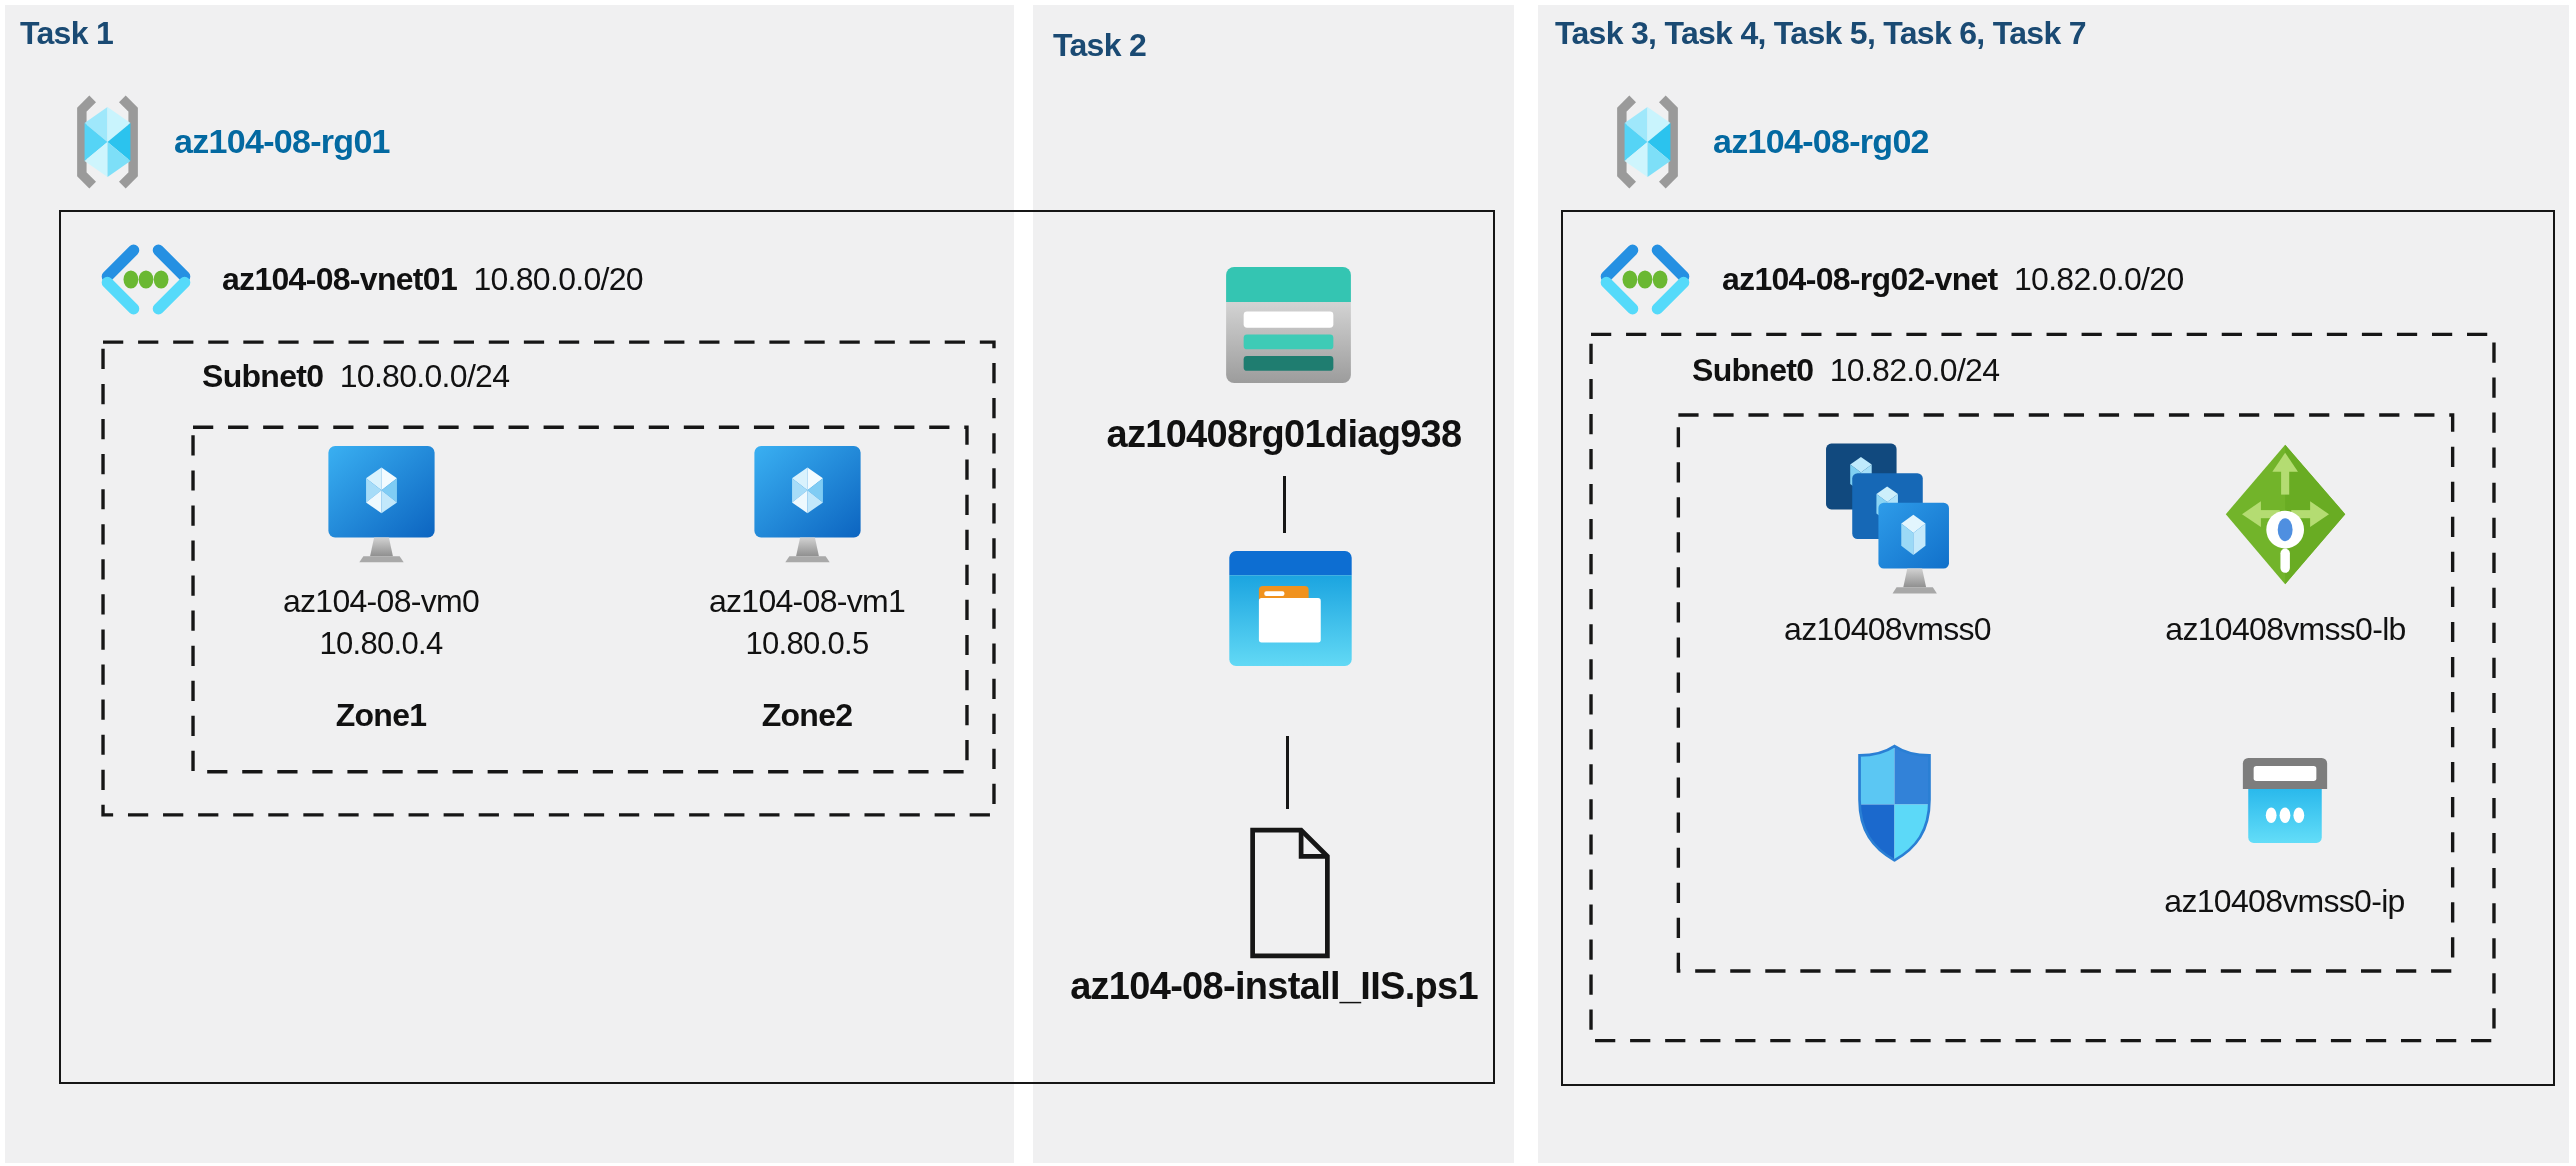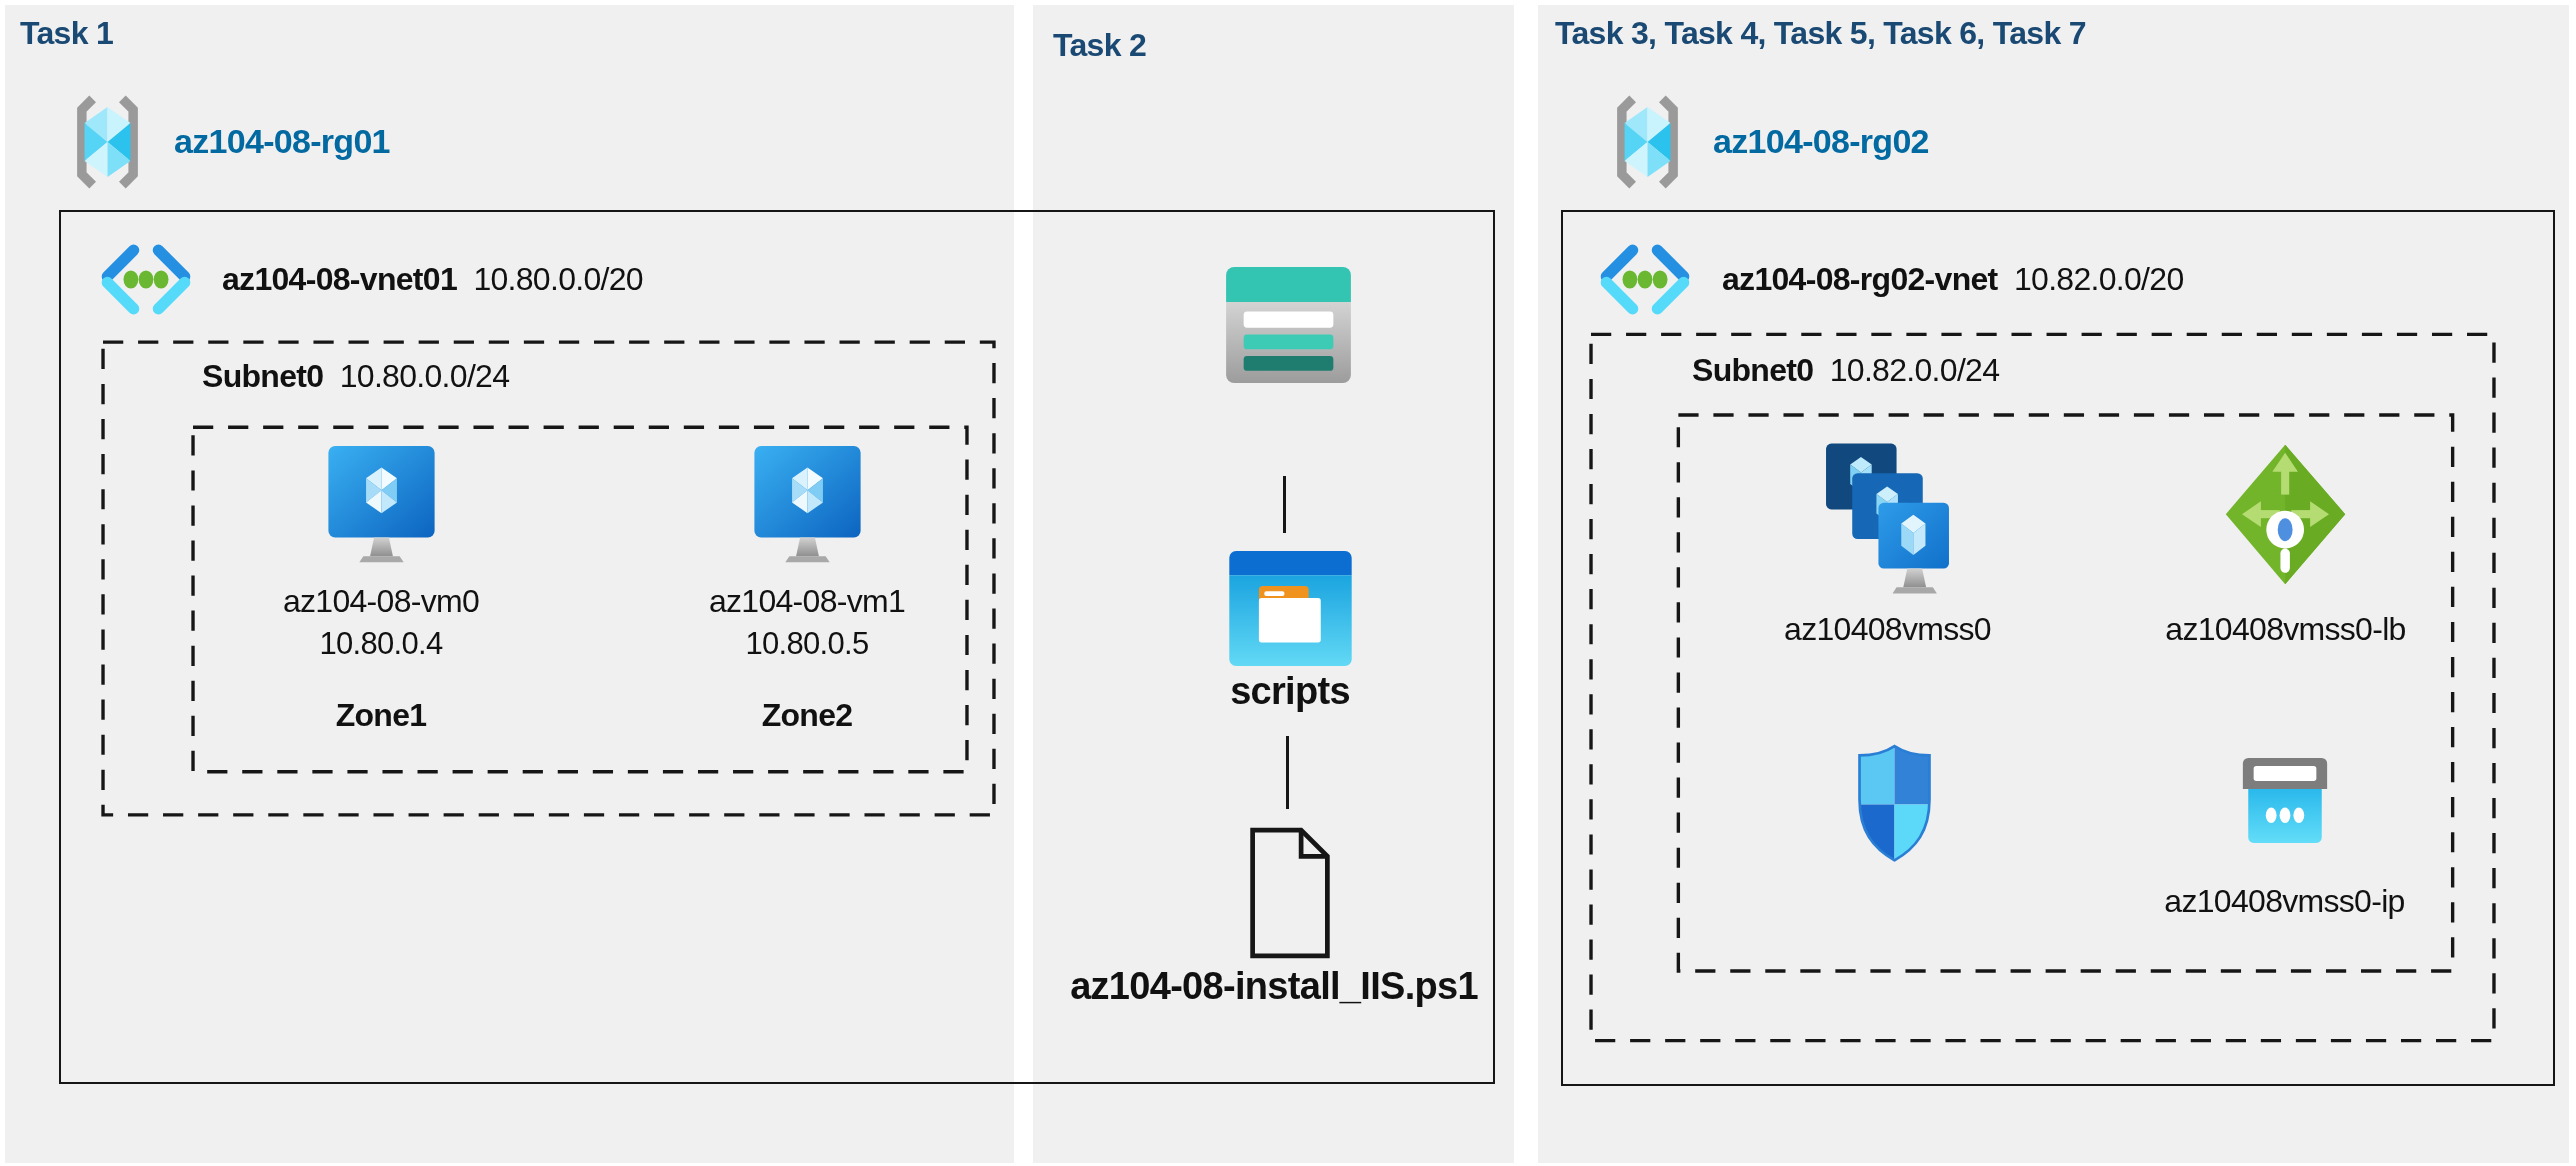--- a/index.html
+++ b/index.html
@@ -130,37 +130,37 @@
         <stop offset="0" stop-color="#ebebeb"></stop>
           <stop offset="1" stop-color="#9c9c9c"></stop>
       </linearGradient>
     </defs>
     <rect x="0" y="0" width="185" height="172" rx="12" fill="url(#stor1)"></rect>
     <path d="M12,0 h161 a12,12 0 0 1 12,12 v40 h-185 v-40 a12,12 0 0 1 12,-12 Z" fill="#34c5b2"></path>
     <rect x="26" y="66" width="133" height="24" rx="5" fill="#ffffff"></rect>
     <rect x="26" y="100" width="133" height="22" rx="5" fill="#3ecbb6"></rect>
     <rect x="26" y="132" width="133" height="22" rx="5" fill="#1f7d70"></rect>
   </svg>
+  <div class="center-label mid-label" style="left:1048px;top:413px;width:472px;">az10408rg01diag938</div>
 
   <div class="connector" style="left:1283px;top:476px;height:57px;"></div>
 
   <svg class="icon" style="left:1229px;top:551px;" width="123" height="115" viewBox="0 0 182 171">
     <defs>
       <linearGradient id="fold1" x1="0" y1="0" x2="0" y2="1">
         <stop offset="0" stop-color="#1ba4e0"></stop>
           <stop offset="1" stop-color="#62d9f5"></stop>
       </linearGradient>
     </defs>
     <path d="M10,0 h162 a10,10 0 0 1 10,10 v26 h-182 v-26 a10,10 0 0 1 10,-10 Z" fill="#0d6ed2"></path>
     <path d="M0,36 h182 v125 a10,10 0 0 1 -10,10 h-162 a10,10 0 0 1 -10,-10 Z" fill="url(#fold1)"></path>
     <rect x="44" y="52" width="74" height="26" rx="6" fill="#f0921e"></rect>
     <rect x="52" y="60" width="30" height="7" rx="3" fill="#ffffff"></rect>
     <rect x="44" y="70" width="92" height="66" rx="4" fill="#ffffff"></rect>
   </svg>
-  <div class="center-label mid-label" style="left:1054px;top:670px;width:472px;">scripts</div>
 
   <div class="connector" style="left:1286px;top:736px;height:73px;"></div>
 
   <svg class="icon" style="left:1247px;top:826px;" width="86" height="134" viewBox="0 0 127 199">
     <path d="M8,6 H80 L119,45 V193 H8 Z" fill="#f0f0f1" stroke="#161616" stroke-width="7" stroke-linejoin="miter"></path>
     <path d="M80,6 V45 H119" fill="none" stroke="#161616" stroke-width="7"></path>
   </svg>
   <div class="center-label mid-label" style="left:1038px;top:965px;width:472px;">az104-08-install_IIS.ps1</div>
 
   <svg class="icon" style="left:1607px;top:92px;" width="81" height="100" viewBox="0 0 120 148">

